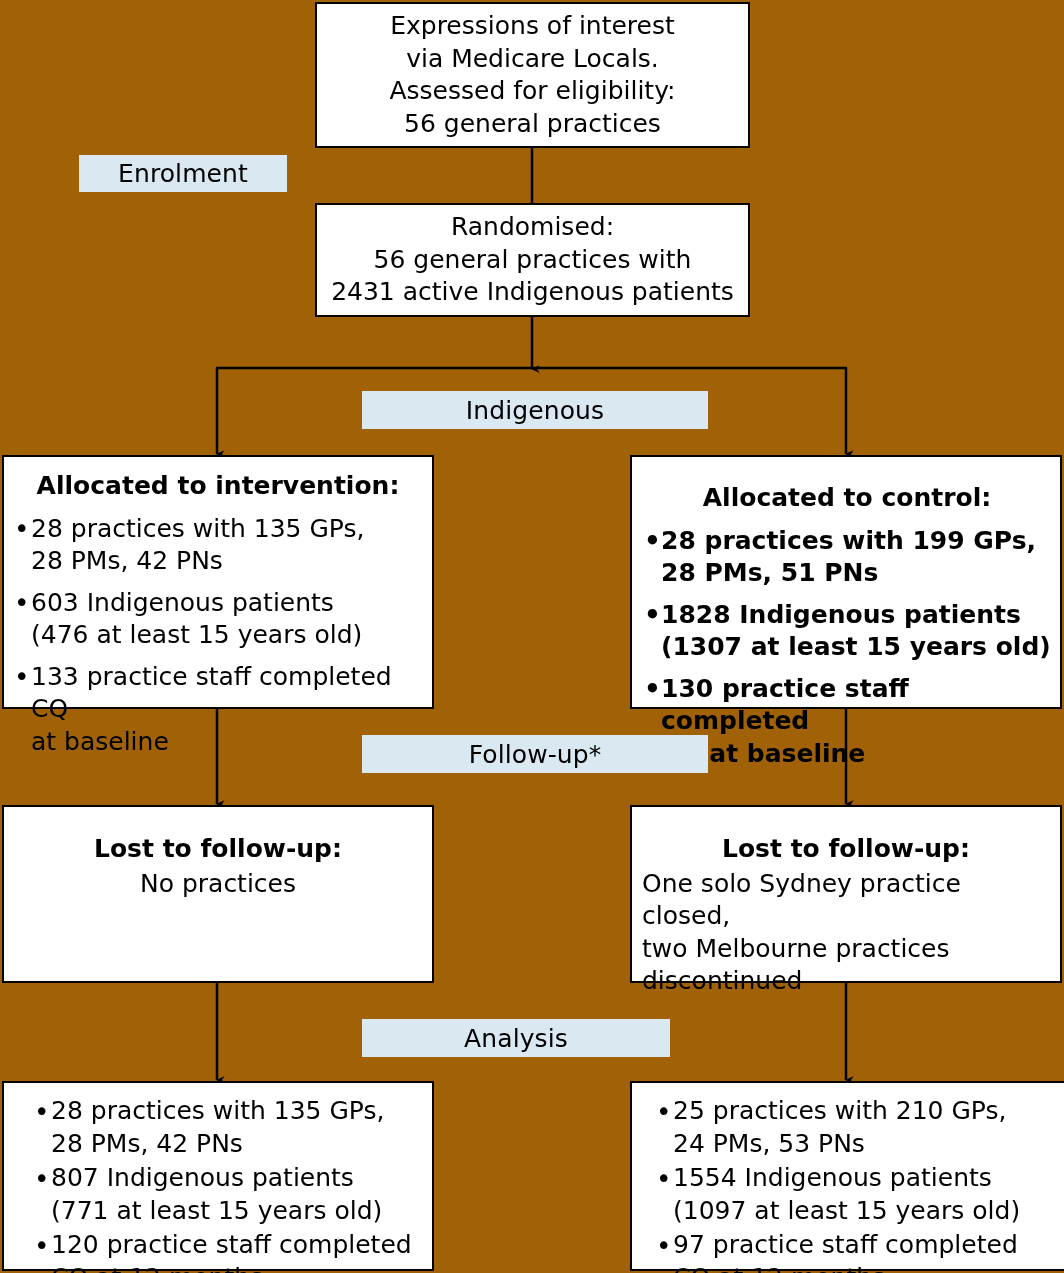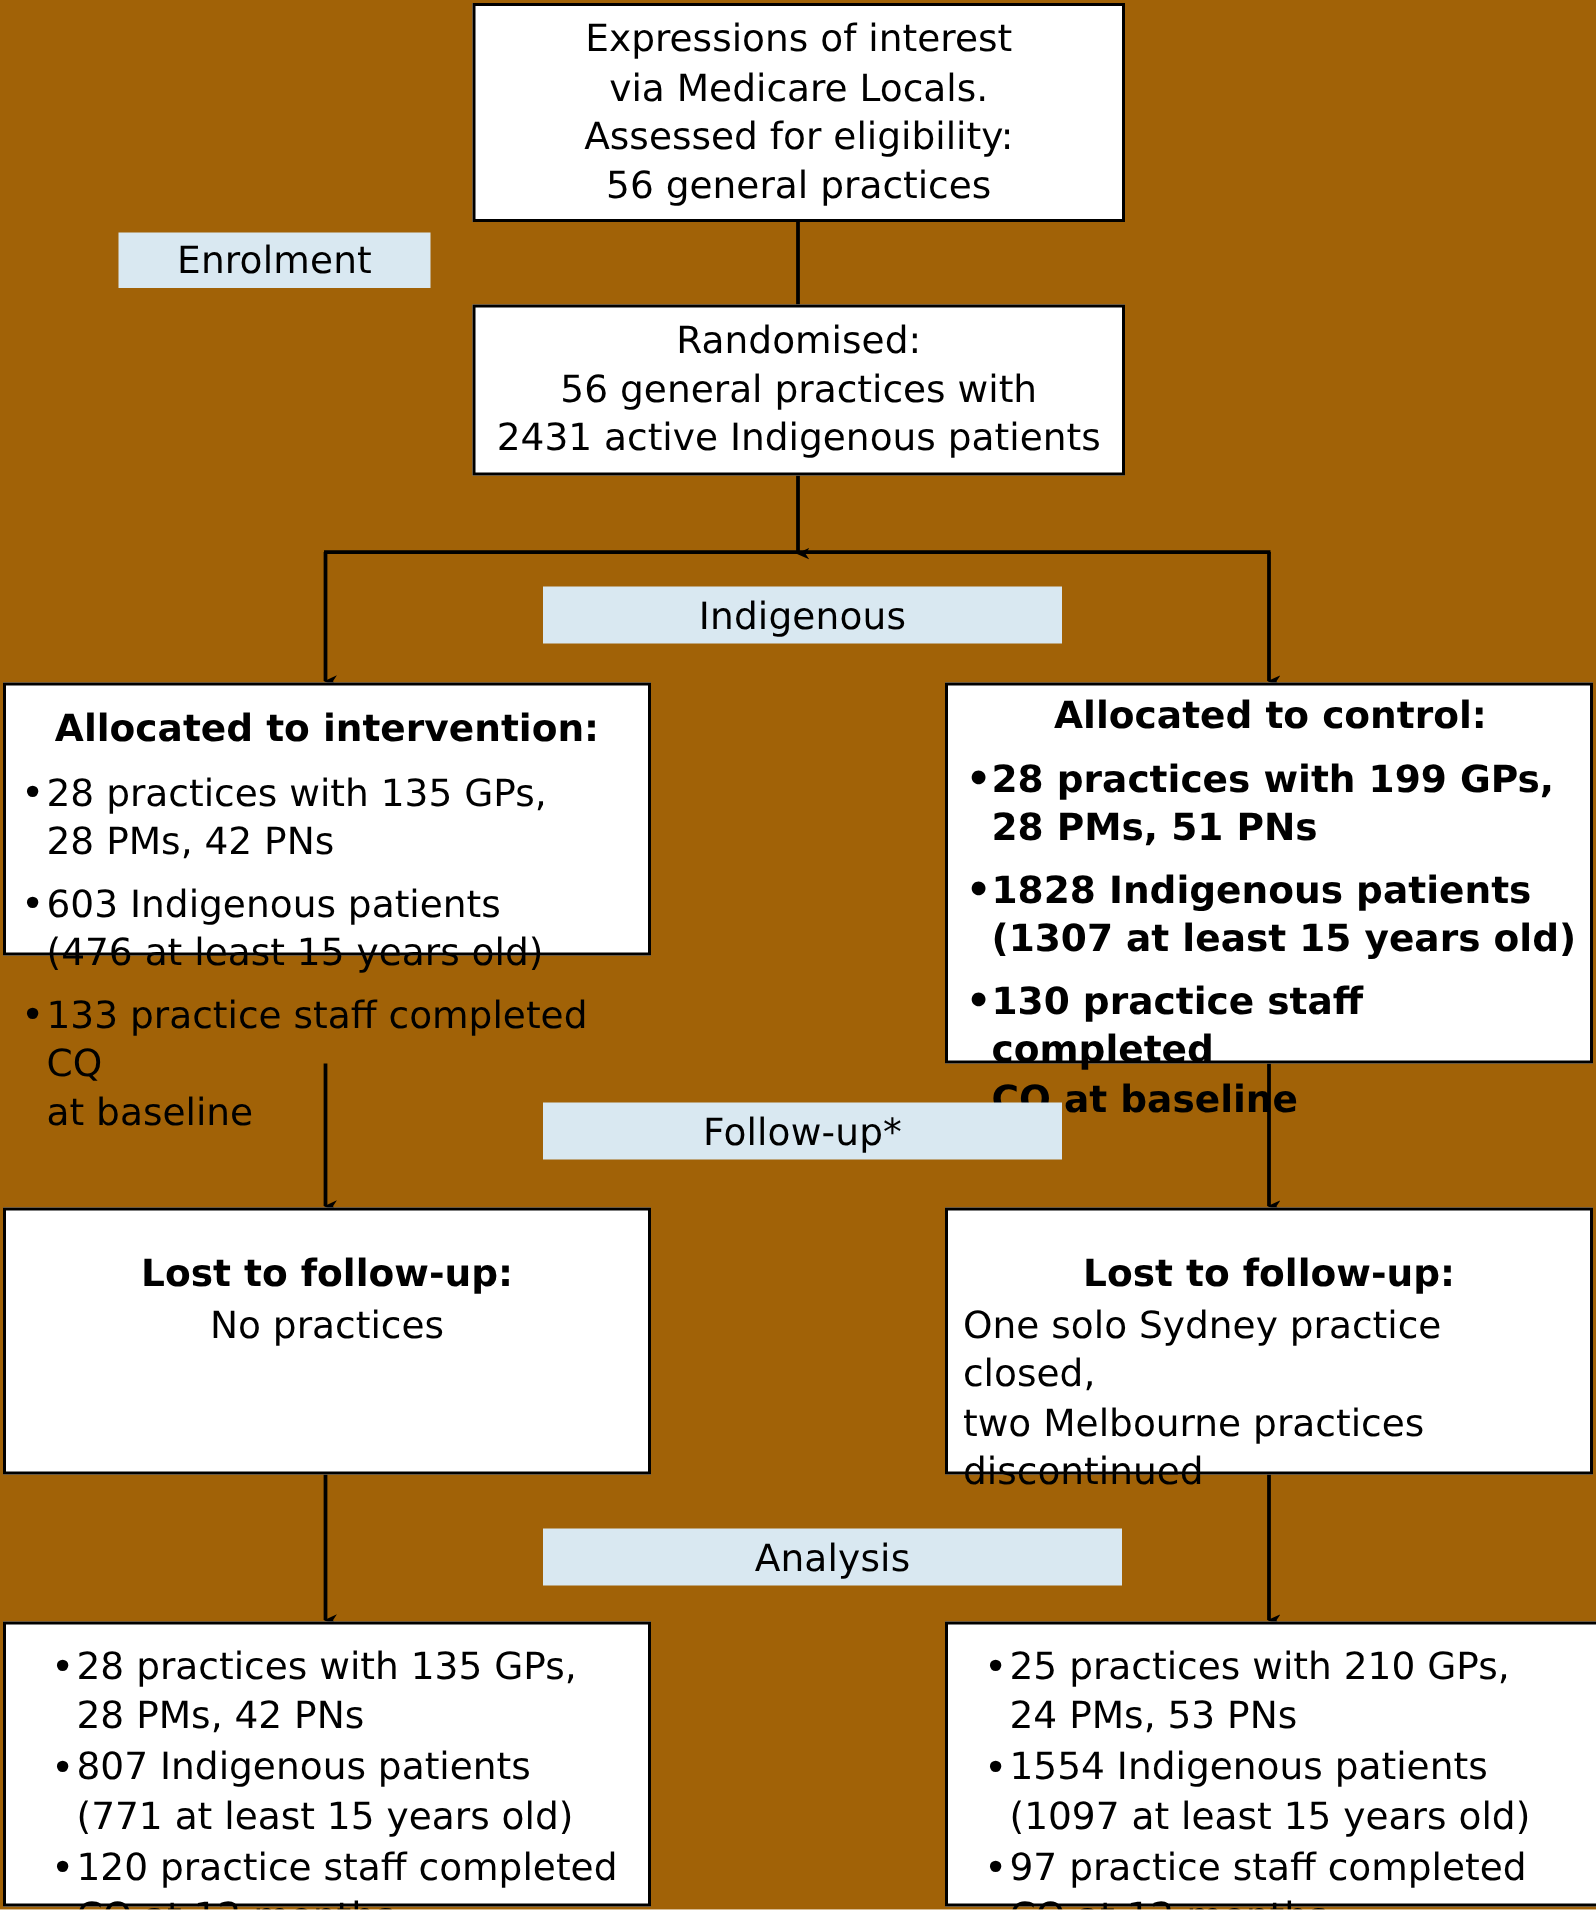--- a/index.html
+++ b/index.html
@@ -88,31 +88,31 @@
     margin-top: 9px;
   }
   ul.bl.tight li + li {
     margin-top: 2px;
   }
   .nowrap { white-space: pre-line; }
 
   
   #box-eoi        { left: 315px;  top: 2px;    width: 435px;  height: 146px; font-size: 25px; }
   #box-random     { left: 315px;  top: 203px;  width: 435px;  height: 114px; font-size: 25px; }
-  #box-alloc-int  { left: 2px;    top: 455px;  width: 432px;  height: 182px; font-size: 25px; padding: 13px 8px 0 8px; }
-  #box-alloc-ctl  { left: 630px;  top: 455px;  width: 432px;  height: 254px; font-size: 25px; padding: 4px 8px 0 10px; }
+  #box-alloc-int  { left: 2px;    top: 455px;  width: 432px;  height: 254px; font-size: 25px; padding: 13px 8px 0 8px; }
+  #box-alloc-ctl  { left: 630px;  top: 455px;  width: 432px;  height: 254px; font-size: 25px; padding: 25px 8px 0 10px; }
   #box-lost-int   { left: 2px;    top: 805px;  width: 432px;  height: 178px; font-size: 25px; padding: 26px 10px 0 10px; }
   #box-lost-ctl   { left: 630px;  top: 805px;  width: 432px;  height: 178px; font-size: 25px; padding: 26px 10px 0 10px; }
   #box-ana-int    { left: 2px;    top: 1081px; width: 432px;  height: 190px; font-size: 25px; padding: 12px 8px 0 28px; }
   #box-ana-ctl    { left: 630px;  top: 1081px; width: 484px;  height: 190px; font-size: 25px; padding: 12px 8px 0 22px; }
 
   #band-enrolment { left: 79px;   top: 155px;  width: 208px;  height: 37px; }
   #band-allocation{ left: 362px;  top: 391px;  width: 346px;  height: 38px; }
   #band-followup  { left: 362px;  top: 735px;  width: 346px;  height: 38px; }
-  #band-analysis  { left: 362px;  top: 1019px; width: 386px;  height: 38px; }
+  #band-analysis  { left: 362px;  top: 1019px; width: 308px;  height: 38px; }
 </style>
 </head>
 <body>
 
 <div id="flow">
 
   <svg id="connectors" viewBox="0 0 1064 1273" width="1064" height="1273" xmlns="http://www.w3.org/2000/svg">
     <defs>
       <marker id="arrowhead" markerWidth="9" markerHeight="9" refX="4.2" refY="7.6" orient="auto" markerUnits="userSpaceOnUse">
         <path d="M 0.4 0 L 4.3 8.6 L 8.2 0 L 4.3 2.6 Z" fill="#000000"></path>

